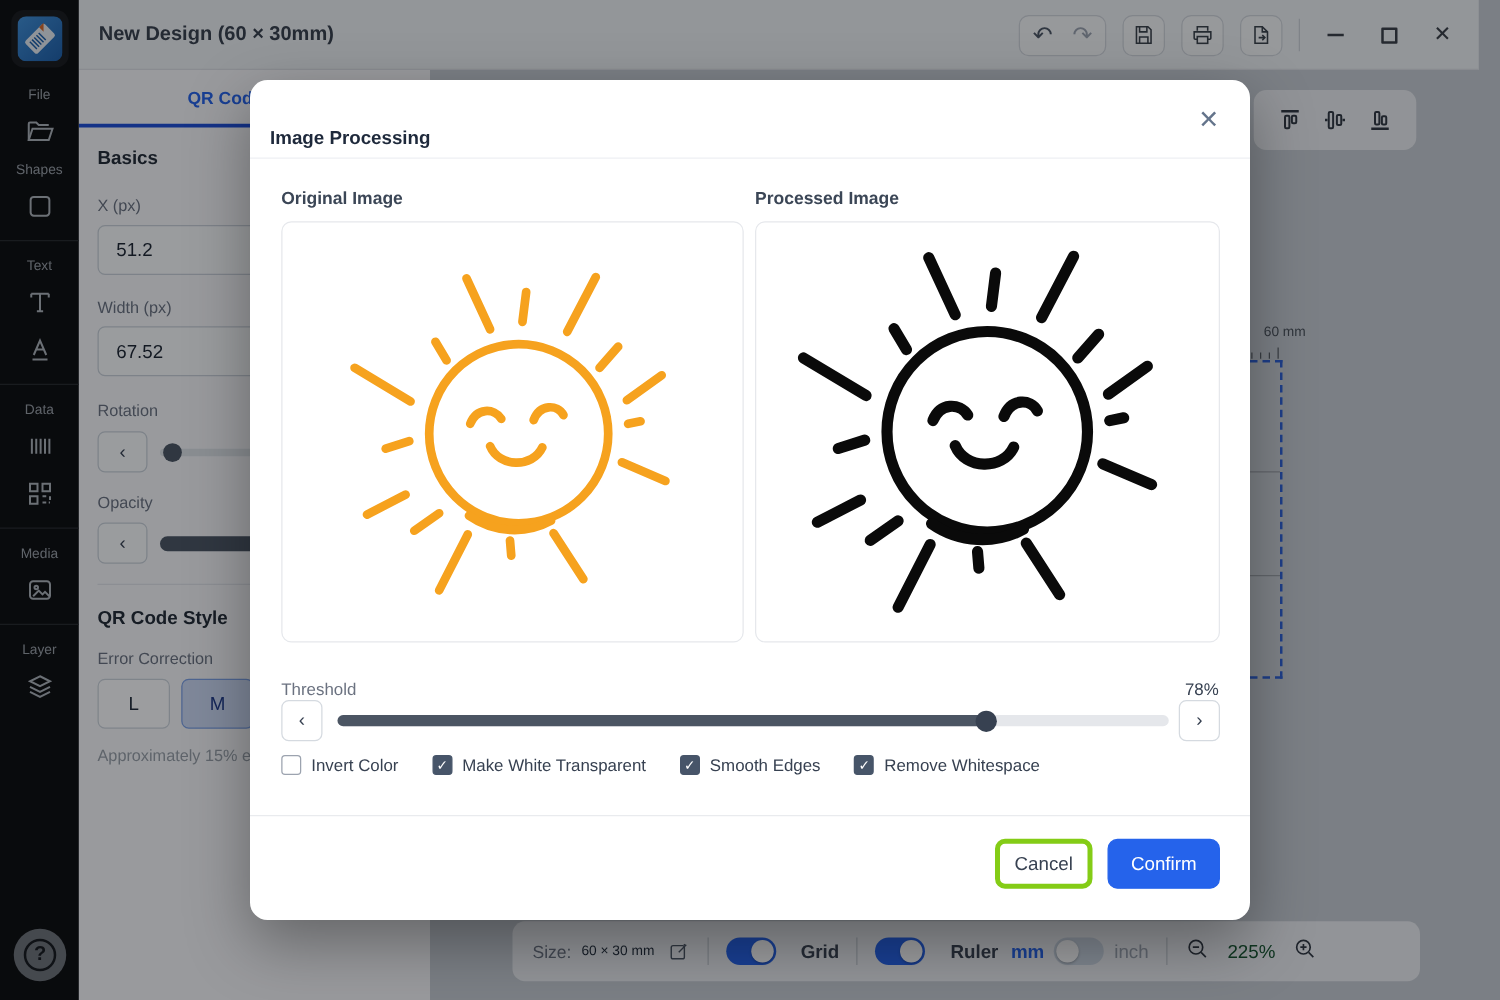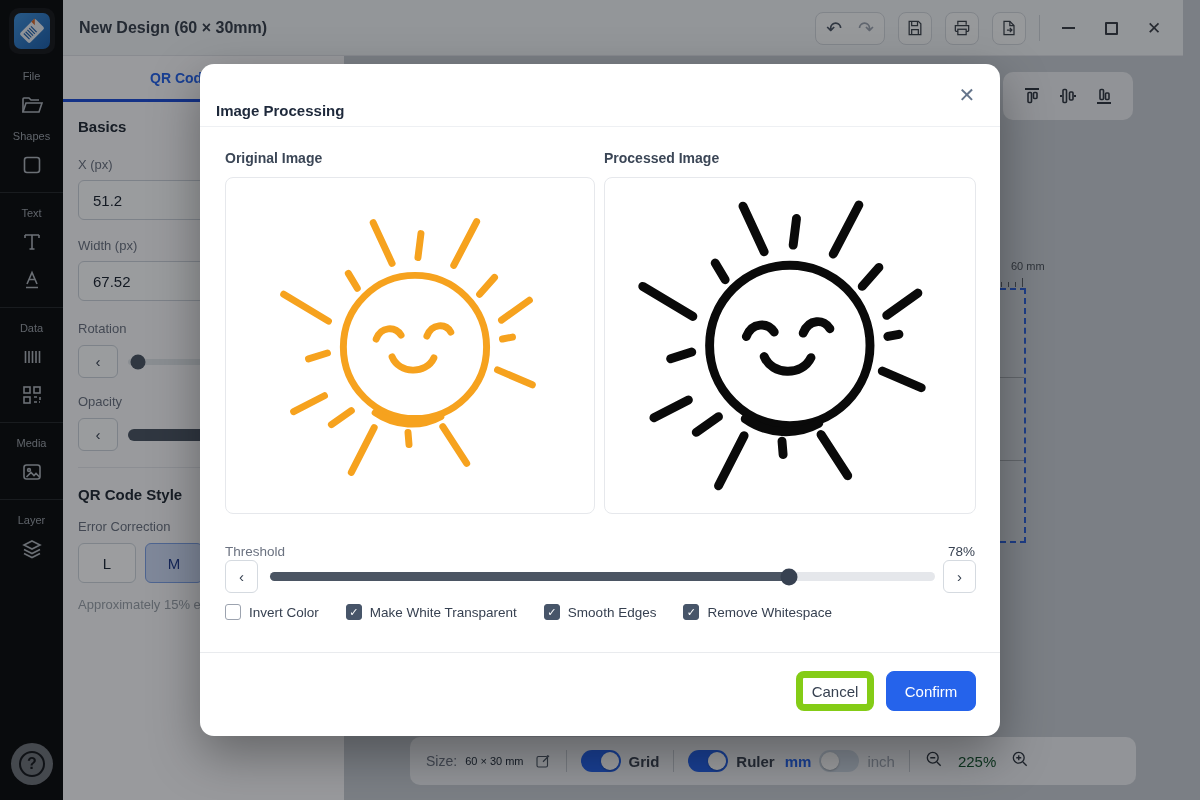--- a/index.html
+++ b/index.html
@@ -66,21 +66,21 @@
   .statusbar { position:absolute; left:66px; top:681px; width:726px; height:48px; background:#eef0f3; border-radius:10px; display:flex; align-items:center; padding:0 16px; }
   .sb-sep { width:1px; height:22px; background:#c3c9cf; margin:0 14px; }
   .sb-size-label { font-size:14px; color:#6b7280; }
   .sb-size-value { font-size:11px; font-weight:400; color:#1f2937; margin-left:8px; }
   .sb-edit { margin-left:10px; display:flex; }
   .sb-edit svg { stroke:#4b5563; fill:none; stroke-width:1.5; }
   .toggle { position:relative; width:40px; height:22px; border-radius:11px; background:#cbd5e1; }
   .toggle .knob { position:absolute; top:2px; left:2px; width:18px; height:18px; border-radius:50%; background:#ffffff; box-shadow:0 1px 2px rgba(0,0,0,.25); }
   .toggle.on { background:#2563eb; }
   .toggle.on .knob { left:20px; }
-  .sb-toggle-label { font-size:15px; font-weight:600; color:#3a4250; margin-left:8px; }
+  .sb-toggle-label { font-size:15px; font-weight:600; color:#3a4250; margin-left:20px; }
   .sb-mm { font-size:15px; font-weight:700; color:#2563eb; margin:0 8px 0 10px; }
   .sb-inch { font-size:15px; color:#9ca3af; margin-left:8px; }
   .sb-zoom { font-size:15px; color:#14532d; margin:0 14px; }
   .mag svg { stroke:#2f3640; fill:none; stroke-width:1.6; }
 
   
   .overlay { position:absolute; inset:0; background:rgba(8,10,14,0.40); z-index:50; }
   .modal { position:absolute; left:200px; top:64px; width:800px; height:672px; background:#ffffff; border-radius:14px; z-index:60; box-shadow:0 18px 50px rgba(0,0,0,.35); }
   .m-title { position:absolute; left:16px; top:20px; font-size:15px; font-weight:700; color:#1e293b;margin-top:18px; }
   .m-close { position:absolute; right:18px; top:16px; width:30px; height:30px; display:flex; align-items:center; justify-content:center; font-size:20px; color:#64748b; }
@@ -92,21 +92,21 @@
   .m-arrow-btn { position:absolute; top:496px; width:33px; height:33px; background:#ffffff; border:1px solid #d5dae0; border-radius:6px; display:flex; align-items:center; justify-content:center; font-size:15px; color:#374151; }
   .m-track { position:absolute; left:70px; right:65px; top:508px; height:9px; border-radius:5px; background:#e5e7eb; }
   .m-fill { position:absolute; left:0; top:0; height:9px; border-radius:5px; background:#4b5563; }
   .m-thumb { position:absolute; top:50%; transform:translate(-50%,-50%); width:17px; height:17px; border-radius:50%; background:#374151; }
   .m-checks { position:absolute; left:25px; top:540px; display:flex; align-items:center; gap:27px; }
   .check-item { display:flex; align-items:center; gap:8px; }
   .cb { width:16px; height:16px; border-radius:3px; border:1.5px solid #9ca3af; background:#ffffff; display:flex; align-items:center; justify-content:center; font-size:11px; color:transparent; }
   .cb.checked { background:#475569; border-color:#475569; color:#ffffff; }
   .check-item span.lbl { font-size:13.5px; color:#374151; }
   .m-foot-div { position:absolute; left:0; top:588px; width:100%; height:1px; background:#e9ebee; }
-  .m-btn-cancel { position:absolute; right:126px; top:607px; width:78px; height:40px; background:#ffffff; border:7px solid #84cc16; border-radius:8px; font-size:15px; color:#374151; display:flex; align-items:center; justify-content:center; }
+  .m-btn-cancel { position:absolute; right:126px; top:607px; width:78px; height:40px; background:#ffffff; border:4px solid #84cc16; border-radius:8px; font-size:15px; color:#374151; display:flex; align-items:center; justify-content:center; }
   .m-btn-confirm { position:absolute; right:24px; top:607px; width:90px; height:40px; background:#2563eb; border:1px solid #2563eb; border-radius:8px; font-size:15px; color:#ffffff; display:flex; align-items:center; justify-content:center; }
   .sun-svg { display:block; }
 </style>
 </head>
 <body>
 
 <svg width="0" height="0" style="position:absolute">
   <defs>
     <g id="sunshape" fill="none" stroke-linecap="round">
       <circle cx="190" cy="170" r="72"></circle>

